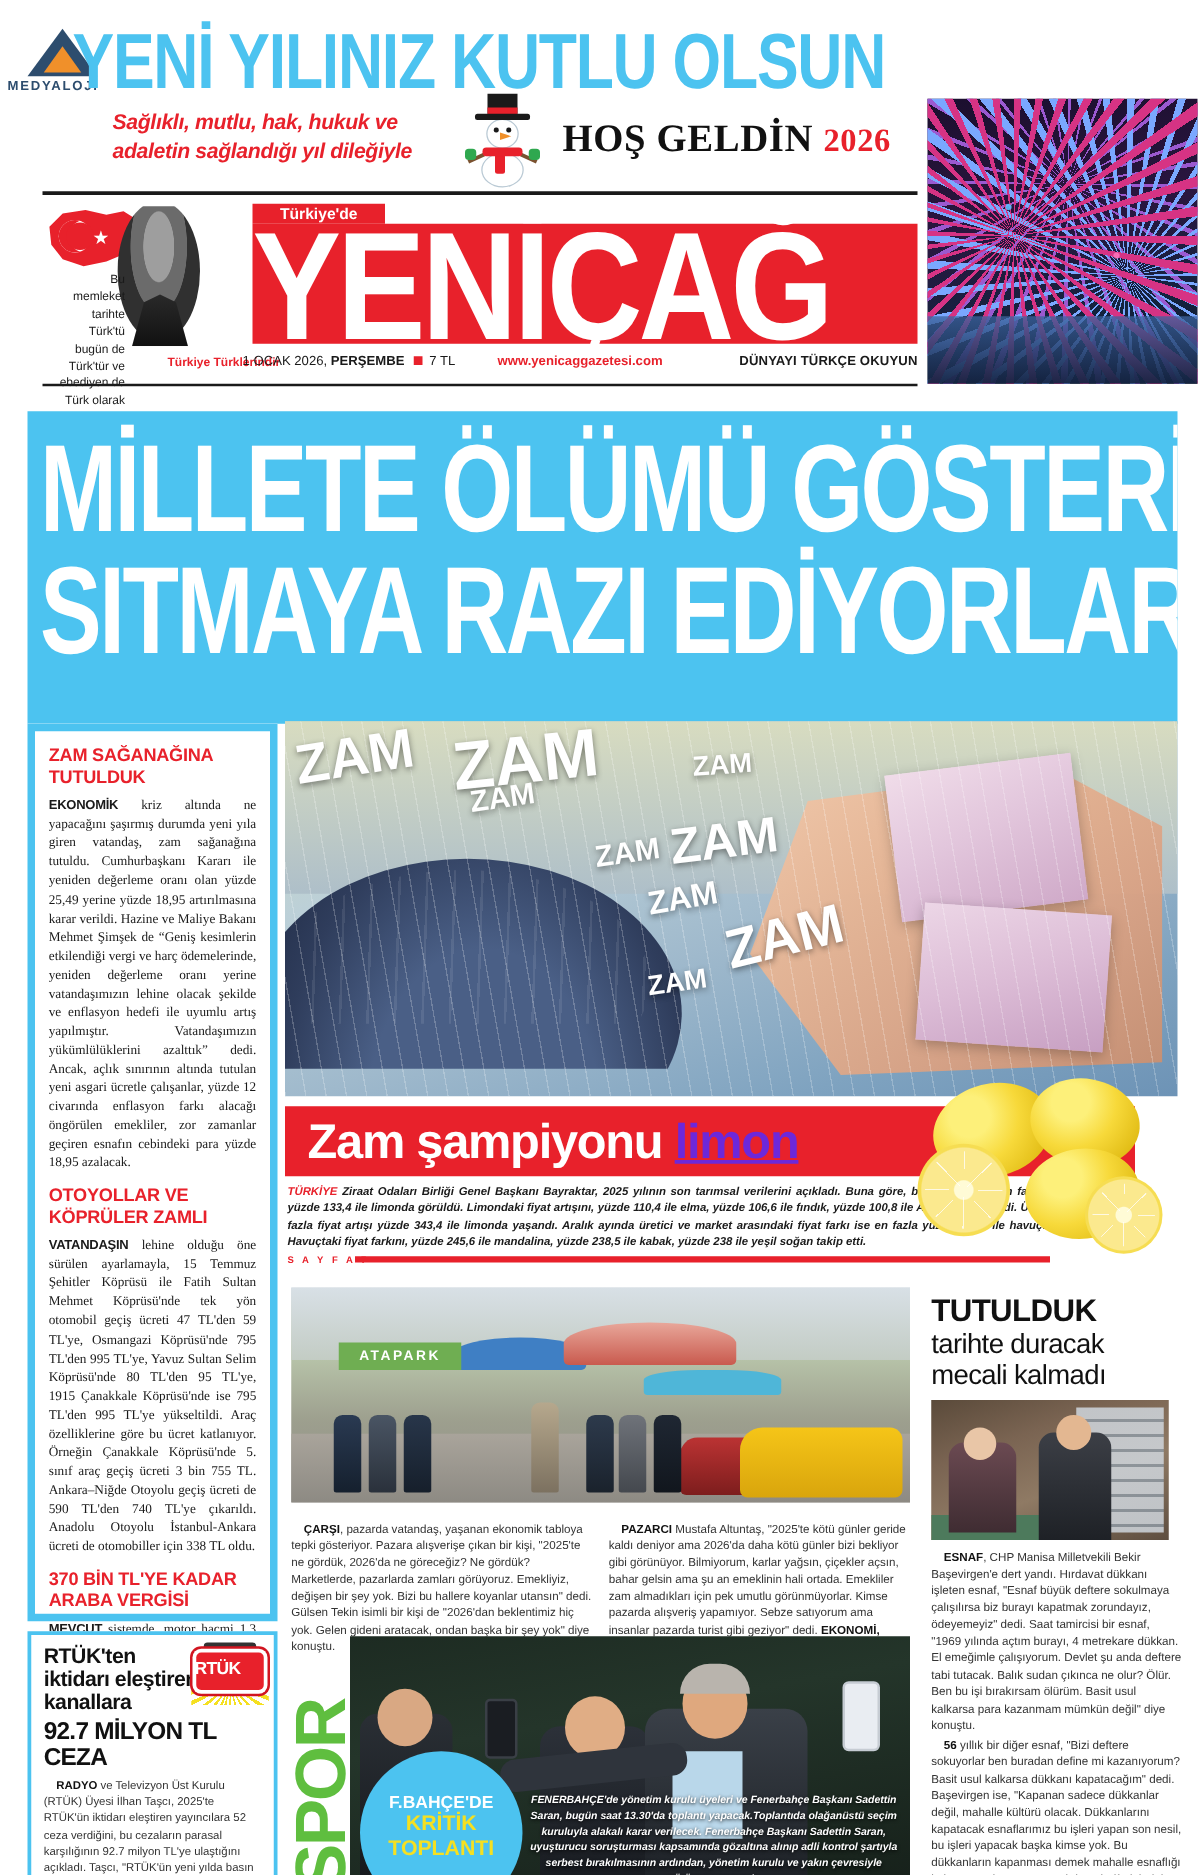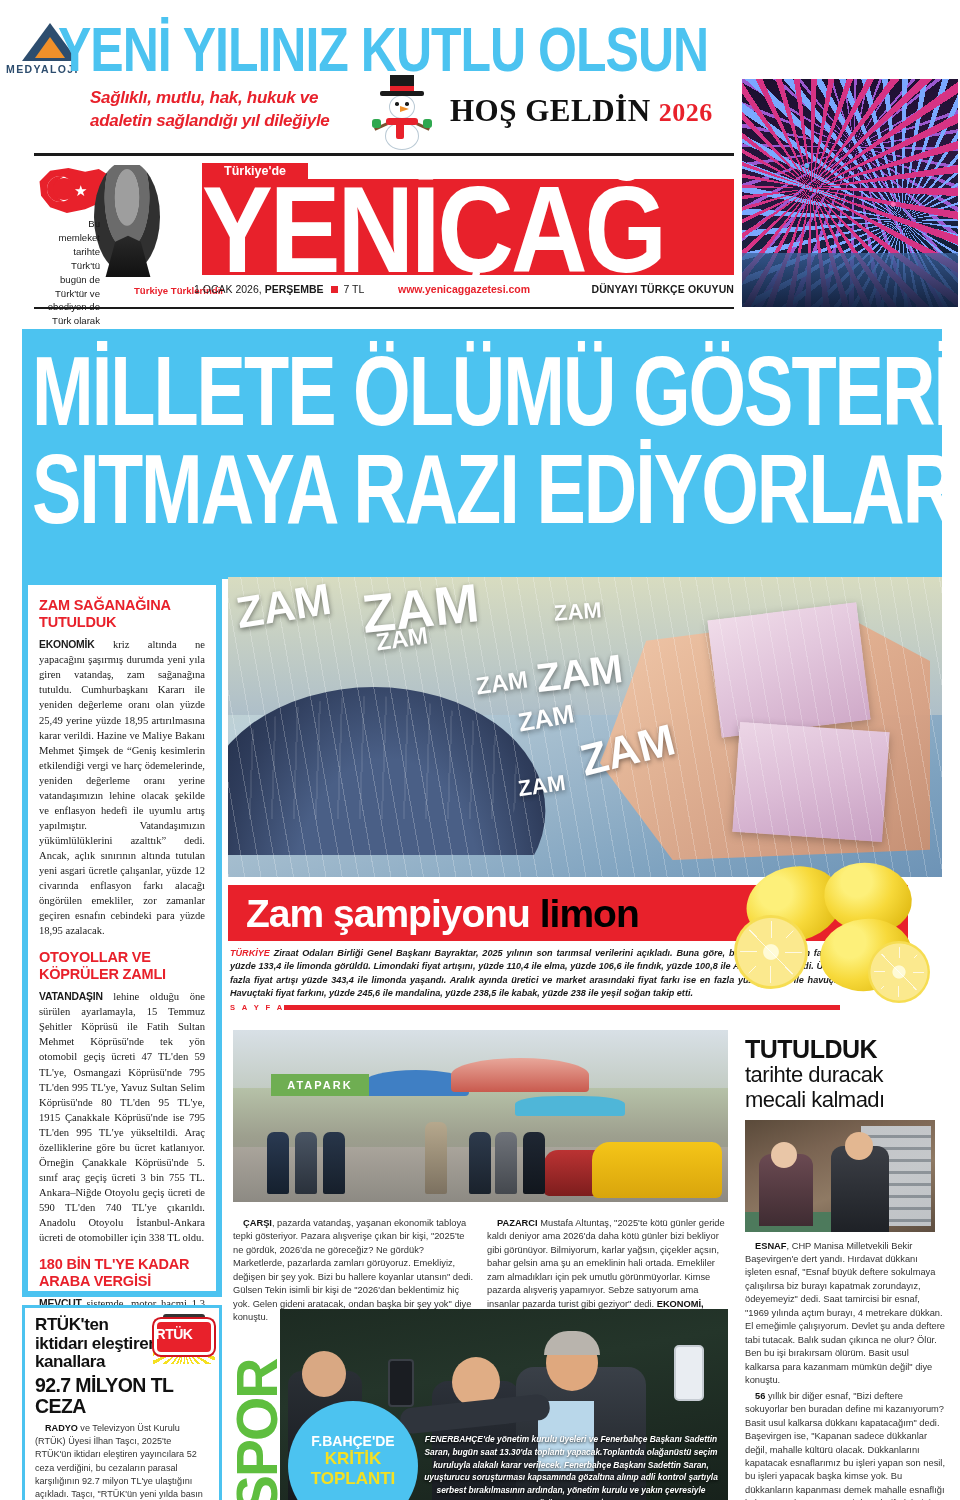--- a/index.html
+++ b/index.html
@@ -140,21 +140,21 @@
   .zp-rain { position:absolute; inset:0;
      background:repeating-linear-gradient(80deg, rgba(255,255,255,.22) 0 1px, transparent 1px 16px); }
   .zamw { position:absolute; color:#fff; font-weight:700; text-shadow:0 2px 5px rgba(0,0,0,.45);
      font-family:"Liberation Sans", sans-serif; }
 
   
   .lemonbox { position:absolute; left:228px; top:868px; width:714px; height:126px; }
   .lm-red { position:absolute; left:0; top:0; width:680px; height:56px; background:#e8212b; }
   .lm-title { position:absolute; left:18px; top:7px; color:#fff; font-size:39px; font-weight:700;
      letter-spacing:-1px; }
-  .lm-title .hi { color:#000000; }
+  .lm-title .hi { color:#6d28d9;text-decoration:underline; }
   .lm-text { position:absolute; left:2px; top:62px; width:652px;
      font-size:9.1px; line-height:1.46; font-weight:700; font-style:italic; color:#1a1a1a;
      text-align:justify; }
   .lm-text .src { color:#e8212b; }
   .lm-sayfa { position:absolute; left:2px; top:118px; font-size:7.6px; font-weight:700;
      letter-spacing:2.4px; color:#e8212b; }
   .lm-bar { position:absolute; left:56px; top:120px; width:556px; height:5px; background:#e8212b; }
   .lemons { position:absolute; right:0px; top:-22px; width:214px; height:148px; }
   .lemon { position:absolute; border-radius:50%;
      background:radial-gradient(circle at 34% 30%, #fdf07a 0 20%, #f7d93a 48%, #e2bd16 80%, #c6a40c 100%); }
@@ -327,21 +327,21 @@
     <div class="hl1">MİLLETE ÖLÜMÜ GÖSTERİP</div>
     <div class="hl2">SITMAYA RAZI EDİYORLAR!</div>
 
   </div>
 
   <div class="leftcol">
     <div class="lc-head">ZAM SAĞANAĞINA TUTULDUK</div>
     <div class="lc-body"><span class="lede">EKONOMİK</span><span> kriz altında ne yapacağını şaşırmış durumda yeni yıla giren vatandaş, zam sağanağına tutuldu. Cumhurbaşkanı Kararı ile yeniden değerleme oranı olan yüzde 25,49 yerine yüzde 18,95 artırılmasına karar verildi. Hazine ve Maliye Bakanı Mehmet Şimşek de “Geniş kesimlerin etkilendiği vergi ve harç ödemelerinde, yeniden değerleme oranı yerine vatandaşımızın lehine olacak şekilde ve enflasyon hedefi ile uyumlu artış yapılmıştır. Vatandaşımızın yükümlülüklerini azalttık” dedi. Ancak, açlık sınırının altında tutulan yeni asgari ücretle çalışanlar, yüzde 12 civarında enflasyon farkı alacağı öngörülen emekliler, zor zamanlar geçiren esnafın cebindeki para yüzde 18,95 azalacak.</span></div>
     <div class="lc-head mt">OTOYOLLAR VE KÖPRÜLER ZAMLI</div>
     <div class="lc-body"><span class="lede">VATANDAŞIN</span><span> lehine olduğu öne sürülen ayarlamayla, 15 Temmuz Şehitler Köprüsü ile Fatih Sultan Mehmet Köprüsü'nde tek yön otomobil geçiş ücreti 47 TL'den 59 TL'ye, Osmangazi Köprüsü'nde 795 TL'den 995 TL'ye, Yavuz Sultan Selim Köprüsü'nde 80 TL'den 95 TL'ye, 1915 Çanakkale Köprüsü'nde ise 795 TL'den 995 TL'ye yükseltildi. Araç özelliklerine göre bu ücret katlanıyor. Örneğin Çanakkale Köprüsü'nde 5. sınıf araç geçiş ücreti 3 bin 755 TL. Ankara–Niğde Otoyolu geçiş ücreti de 590 TL'den 740 TL'ye çıkarıldı. Anadolu Otoyolu İstanbul-Ankara ücreti de otomobiller için 338 TL oldu.</span></div>
-    <div class="lc-head mt">180 BİN TL'YE KADAR ARABA VERGİSİ</div>
+    <div class="lc-head mt">370 BİN TL'YE KADAR ARABA VERGİSİ</div>
     <div class="lc-body"><span class="lede">MEVCUT</span><span> sistemde, motor hacmi 1.3 litrenin altında olan, 16 yaşını aşmış ve belirli bir piyasa değerinin altında kalan otomobiller için en düşük Motorlu Taşıtlar Vergisi (MTV) tutarı 499 TL olarak uygulanıyordu. Yeni oranla bu 593 TL seviyesine yükseldi. Üst dilimde yer alan araçlar için ödenen 230 bin TL'yi aşan MTV, yeni zamla birlikte 270 bin TL'nin üzerine çıktı. Yurt dışı çıkış harcı bin 190 TL, 3 seneden uzun süreli pasaport için harç bedeli 13 bin 410 TL oldu. B sınıfı sürücü belgesi harcı 5 bin 678 TL'den 6 bin 754 TL'ye çıktı. Telefonlar için IMEI kayıt bedeli ise 54 bin 258 liraya fırladı.</span></div>
 
   </div>
 
   <div class="zamphoto">
     <div class="zp-sky"></div>
     <div class="zp-umb"></div>
     <div class="zp-umb2"></div>
     <div class="zp-hand"></div>
     <div class="zp-money"></div>

